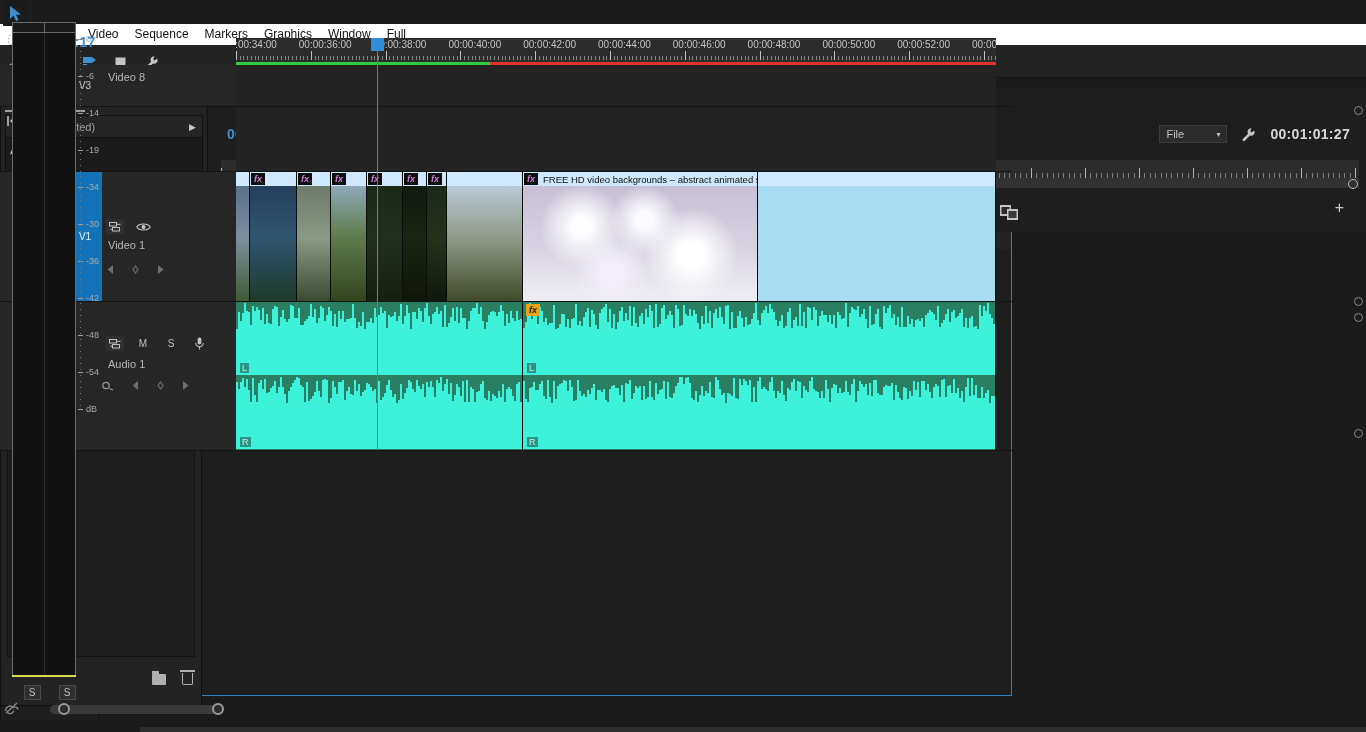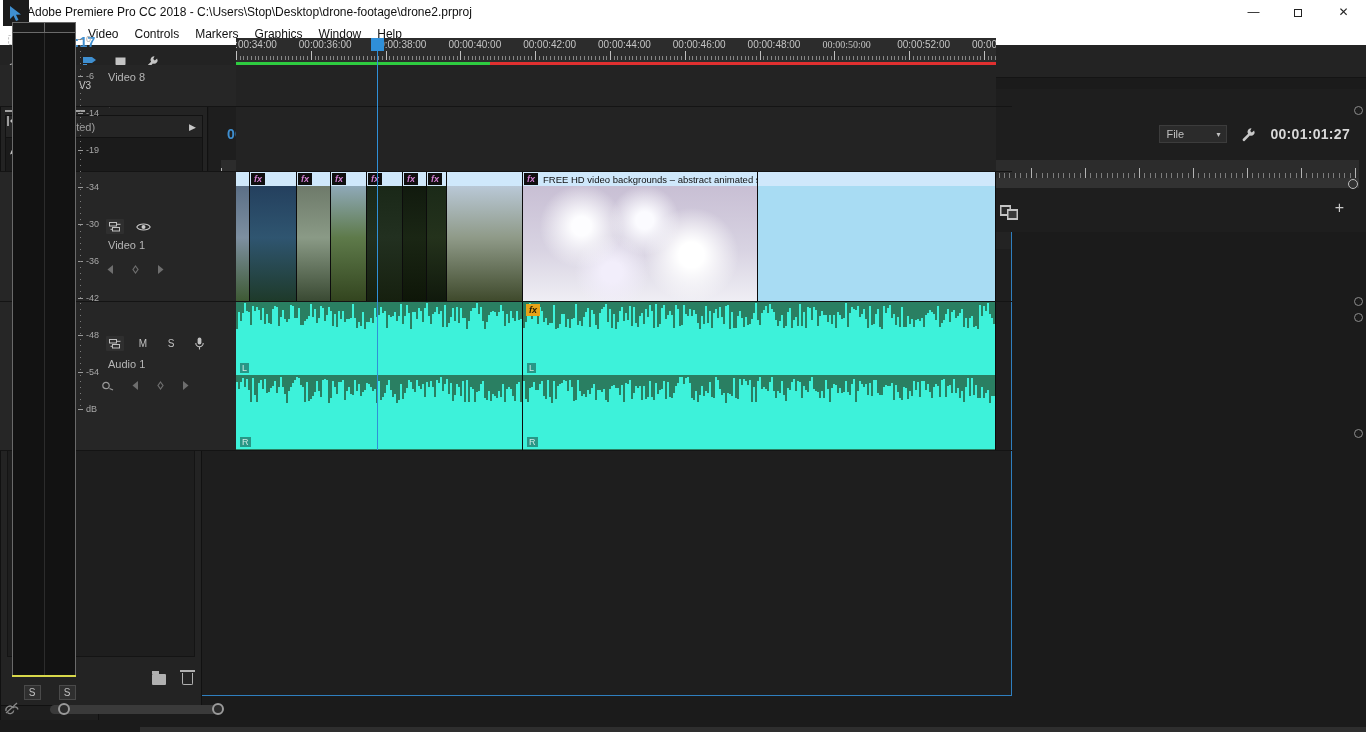--- a/index.html
+++ b/index.html
@@ -204,43 +204,30 @@
   
   .taskbar { position:absolute; left:0; bottom:0; width:1366px; height:12px; background:#1b1b1b; }
   .taskbar-hl { position:absolute; left:140px; bottom:0; width:1226px; height:5px; background:#2e2e2e; }
   svg { display:block; }
 </style>
 </head>
 <body>
 
 <div class="app">
 
-  <div class="titlebar">
-    <div class="pr-logo">Pr</div>
-    <div class="title-text">Adobe Premiere Pro CC 2018 - C:\Users\Stop\Desktop\drone-footage\drone2.prproj</div>
-    <div class="win-ctrls">
-      <div class="win-btn">—</div>
-      <div class="win-btn">
-        <svg width="11" height="11" viewBox="0 0 11 11">
-            <rect x="1.5" y="2.5" width="7" height="7" fill="none" stroke="#222" stroke-width="1"></rect>
-          </svg>
-      </div>
-      <div class="win-btn close">✕</div>
-    </div>
-  </div>
 
   <div class="menubar">
     <div class="menu-item">File</div>
     <div class="menu-item">Edit</div>
     <div class="menu-item">Video</div>
-    <div class="menu-item">Controls</div>
+    <div class="menu-item">Sequence</div>
     <div class="menu-item">Markers</div>
     <div class="menu-item">Graphics</div>
     <div class="menu-item">Window</div>
-    <div class="menu-item">Help</div>
+    <div class="menu-item">Full</div>
   </div>
 
   <div class="workspacebar">
     <div class="ws-spacer"></div>
     <div class="ws-tab">Learning</div>
     <div class="ws-tab" style="margin-left:28px">Assembly</div>
     <div class="ws-tab" style="margin-left:28px">Editing</div>
     <div class="ws-tab" style="margin-left:28px">Color</div>
     <div class="ws-tab active" style="margin-left:28px">Effects</div>
     <div class="ws-menu-ico">☰</div>
@@ -776,21 +763,21 @@
 
     <div class="tl-ruler" id="tlRuler">
         <div class="tl-lbl" style="left: -12px;">00:00:34:00</div>
         <div class="tl-lbl" style="left: 62.8px;">00:00:36:00</div>
         <div class="tl-lbl" style="left: 137.6px;">00:00:38:00</div>
         <div class="tl-lbl" style="left: 212.4px;">00:00:40:00</div>
         <div class="tl-lbl" style="left: 287.2px;">00:00:42:00</div>
         <div class="tl-lbl" style="left: 362px;">00:00:44:00</div>
         <div class="tl-lbl" style="left: 436.8px;">00:00:46:00</div>
         <div class="tl-lbl" style="left: 511.6px;">00:00:48:00</div>
-        <div class="tl-lbl" style="left: 586.4px; font-family: Liberation Serif, serif;">00:00:50:00</div>
+        <div class="tl-lbl" style="left: 586.4px;">00:00:50:00</div>
         <div class="tl-lbl" style="left: 661.2px;">00:00:52:00</div>
         <div class="tl-lbl" style="left: 736px;">00:00</div>
         <div class="tk" style="left: 0px; height: 9px; background: rgb(192, 192, 192);"></div>
         <div class="tk" style="left: 3.74px; height: 4px; background: rgb(134, 134, 134);"></div>
         <div class="tk" style="left: 7.48px; height: 4px; background: rgb(134, 134, 134);"></div>
         <div class="tk" style="left: 11.22px; height: 4px; background: rgb(134, 134, 134);"></div>
         <div class="tk" style="left: 14.96px; height: 4px; background: rgb(134, 134, 134);"></div>
         <div class="tk" style="left: 18.7px; height: 4px; background: rgb(134, 134, 134);"></div>
         <div class="tk" style="left: 22.44px; height: 4px; background: rgb(134, 134, 134);"></div>
         <div class="tk" style="left: 26.18px; height: 4px; background: rgb(134, 134, 134);"></div>
@@ -1014,20 +1001,21 @@
           <div class="t-body"></div>
         </div>
         <div class="track" style="top: 107px; height: 130px;">
           <div class="t-head">
             <span class="t-lock" style="top: 57px;">
               <svg width="11" height="13" viewBox="0 0 11 13">
                 <path d="M3 6 V3.6 a2.6 2.6 0 0 1 5.2 0" stroke="#b0b0b0" stroke-width="1.4" fill="none"></path>
                 <rect x="1" y="6" width="8" height="6.2" rx="1" fill="#b0b0b0"></rect>
               </svg>
             </span>
+            <div class="t-num on">V1</div>
             <div class="t-name" style="top: 67px;">Video 1</div>
             <div class="t-btns" style="top: 47px;">
               <span class="tb">
                 <svg width="13" height="10" viewBox="0 0 13 10">
                   <rect x="0.5" y="0.5" width="7" height="3.5" fill="none" stroke="#c0c0c0"></rect>
                   <rect x="3.5" y="5.5" width="7" height="3.5" fill="none" stroke="#c0c0c0"></rect>
                   <path d="M7.5 2.3 h4 M1.5 7.3 h2" stroke="#c0c0c0"></path>
                 </svg>
               </span>
               <span class="tb plain">

